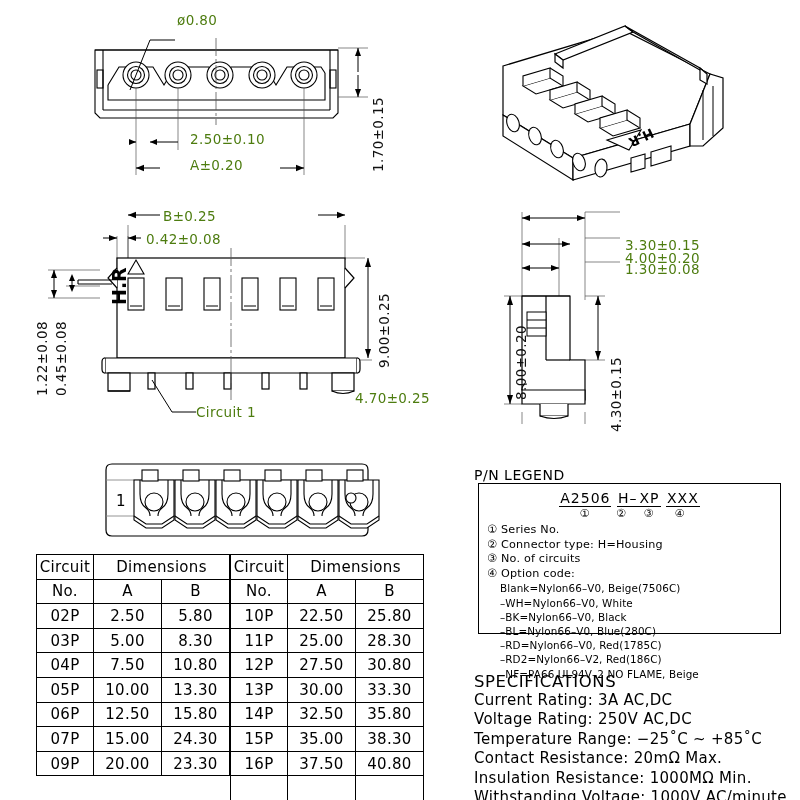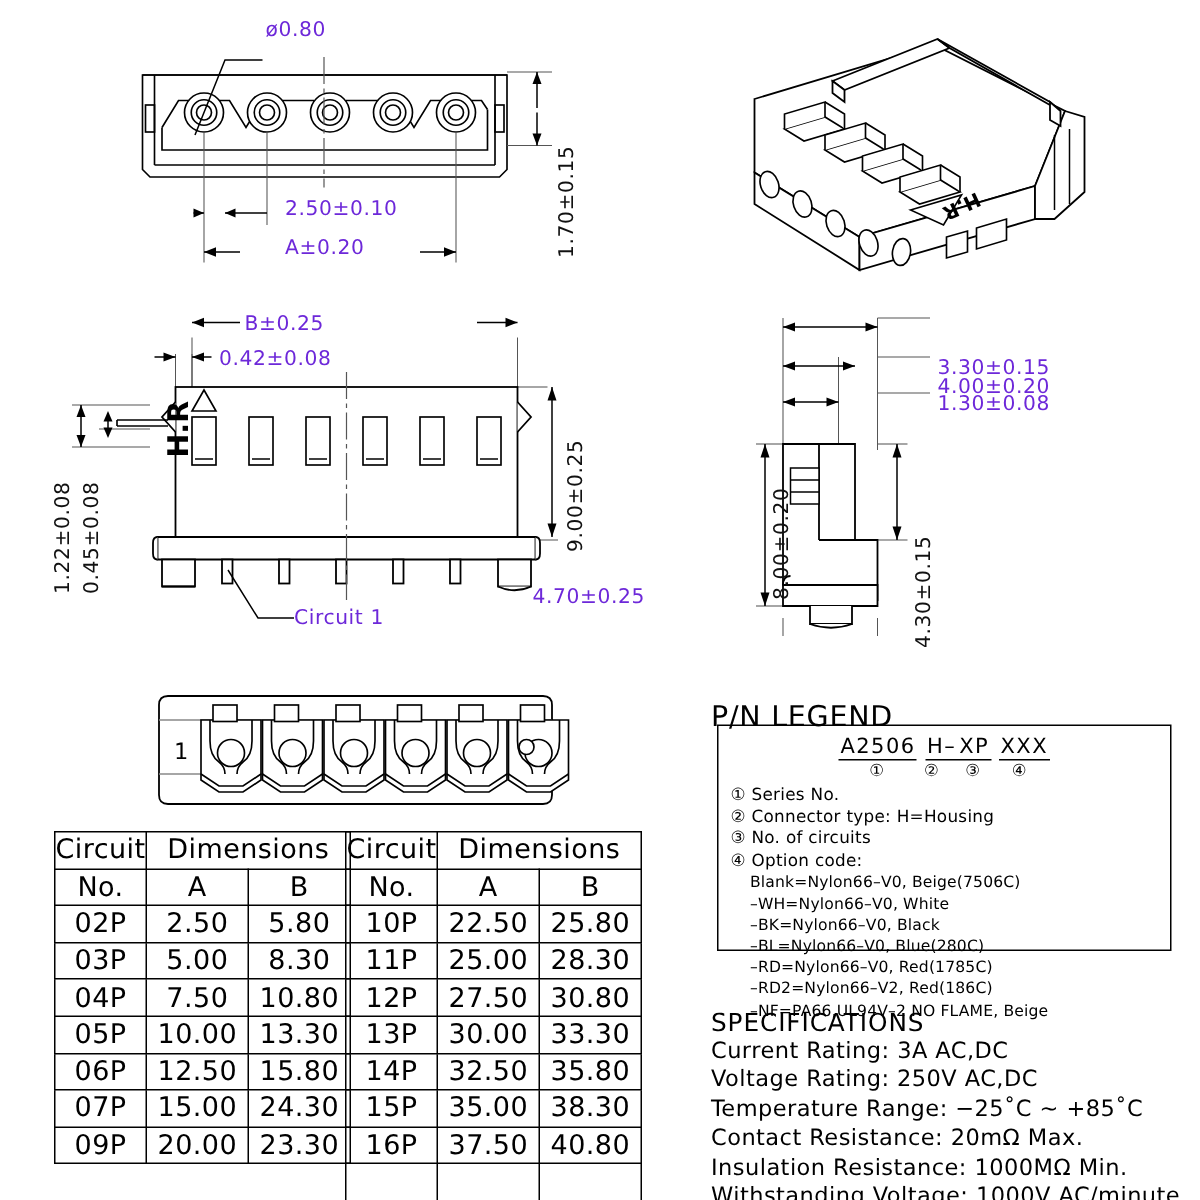--- a/index.html
+++ b/index.html
@@ -13,53 +13,53 @@
     position: relative;
     font-family: "DejaVu Sans", "Liberation Sans", sans-serif;
     color: #000000;
     overflow: hidden;
   }
   .abs { position: absolute; }
   .dim {
     font-size: 13.5px;
     letter-spacing: 0.4px;
     white-space: nowrap;
-    color: #6d28d9;
+    color: #4d7c0f;
   }
   .dim-v {
     font-size: 13.5px;
     letter-spacing: 0.4px;
     white-space: nowrap;
     transform-origin: 0 0;
     transform: rotate(-90deg);
     color: #111;
   }
   svg { display: block; overflow: visible; }
 
   
   table.dimtable {
     border-collapse: collapse;
     font-family: "DejaVu Sans", "Liberation Sans", sans-serif;
-    font-size: 18px;
+    font-size: 15px;
   }
   table.dimtable td, table.dimtable th {
     border: 1.4px solid #000;
     text-align: center;
     padding: 0;
     height: 23.6px;
     font-weight: normal;
     letter-spacing: 0.3px;
   }
   table.dimtable .c-no { width: 56px; }
   table.dimtable .c-a  { width: 67px; }
   table.dimtable .c-b  { width: 67px; }
 
   
   .legend-title {
-    font-size: 19px;
+    font-size: 14px;
     letter-spacing: 0.5px;
   }
   .legend-box {
     border: 1.3px solid #000;
     box-sizing: border-box;
     padding: 6px 8px 6px 8px;
   }
   .pn-line {
     text-align: center;
     font-size: 14px;

